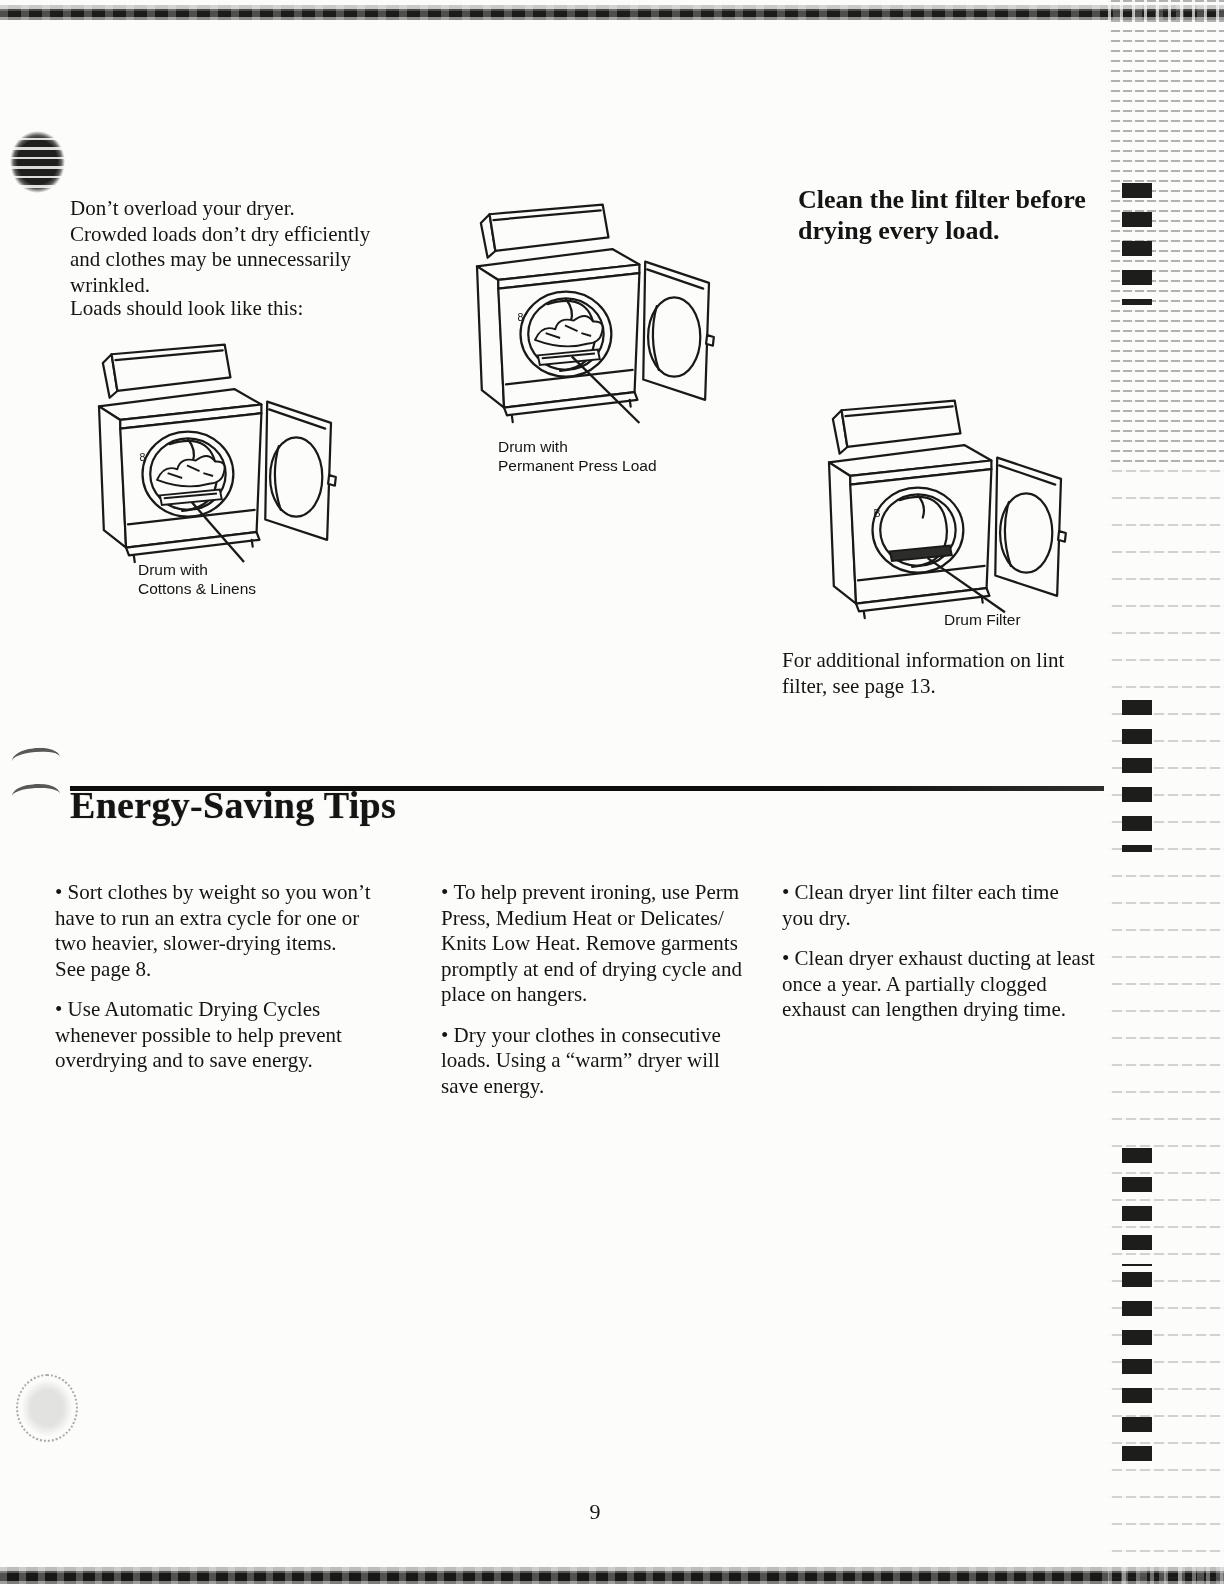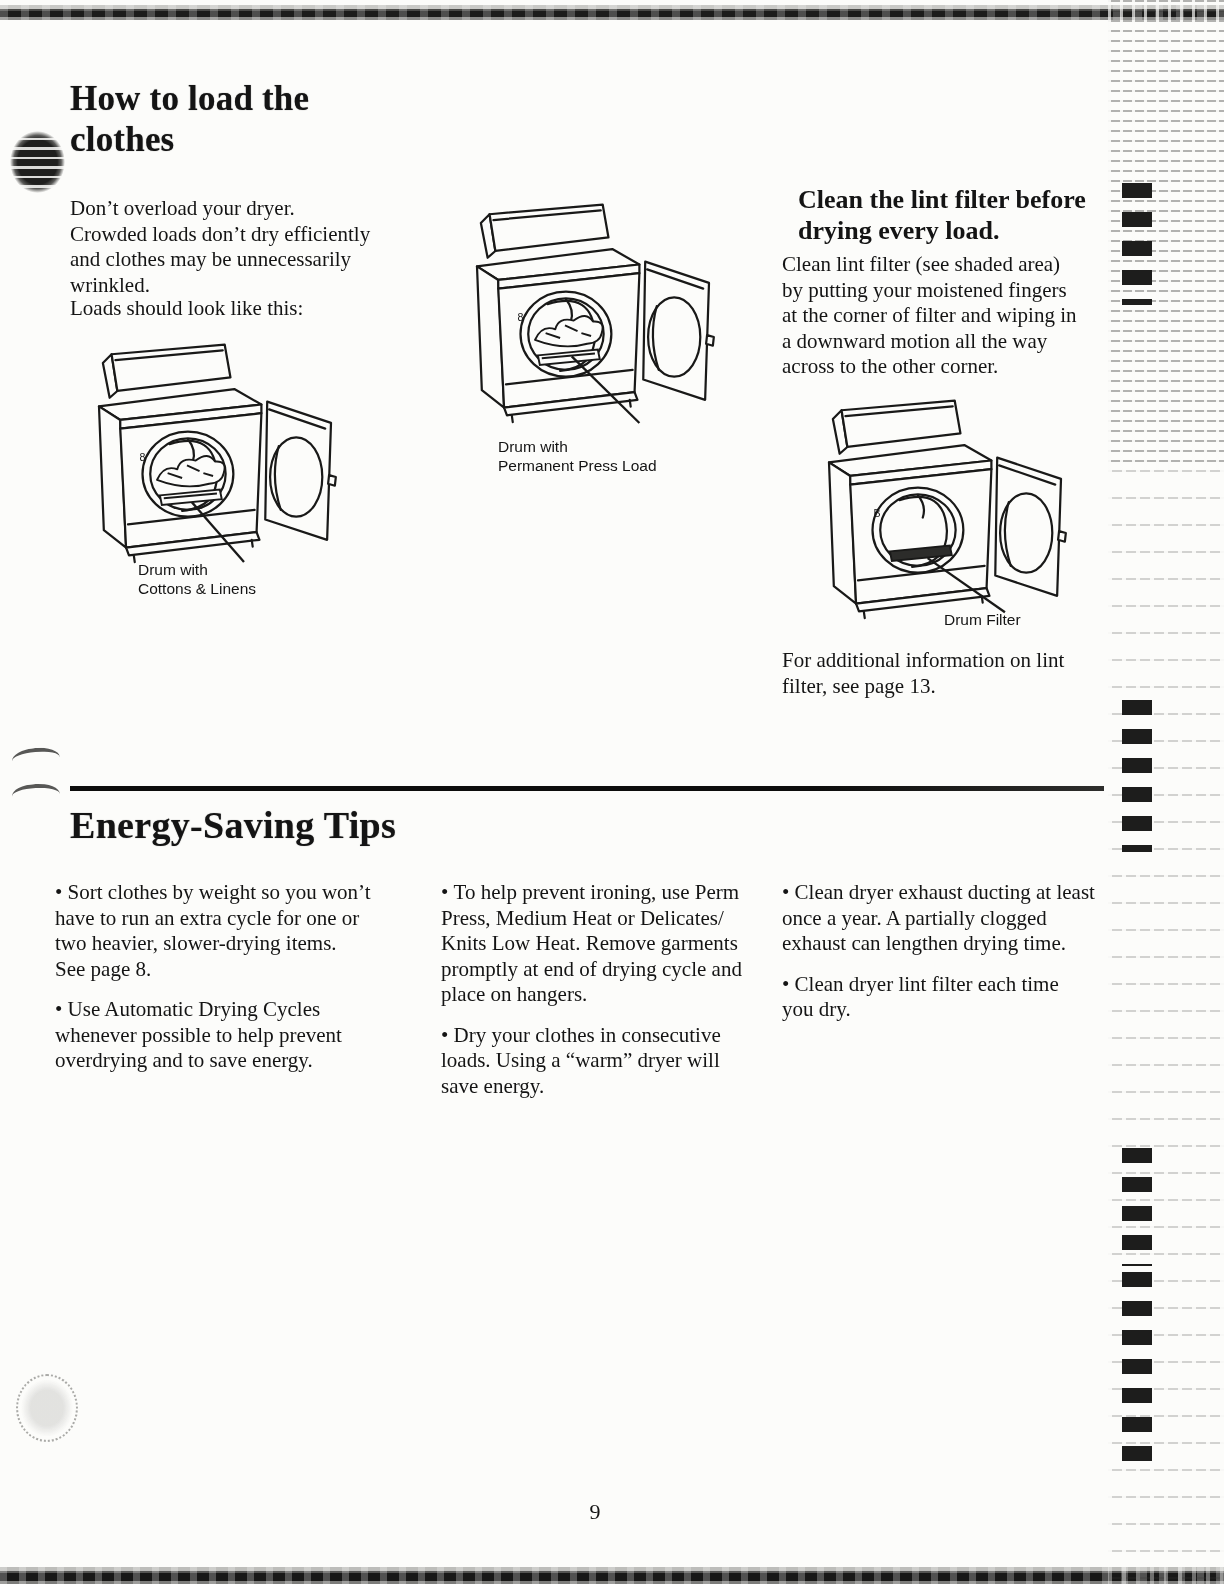--- a/index.html
+++ b/index.html
@@ -89,22 +89,20 @@
     <div class="strip-cluster cl-b"></div>
     <div class="strip-cluster cl-c"></div>
     <div class="strip-cluster cl-d"></div>
   </div>
 
   <div class="abs hole-dark"></div>
   <div class="abs hole-arc arc1"></div>
   <div class="abs hole-arc arc2"></div>
   <div class="abs hole-faint"></div>
 
-  <div class="abs h-main preline" style="left:70px;top:78px;width:420px;">How to load the
-clothes</div>
 
   <div class="abs serif-body" style="left:70px;top:296px;width:350px;">Loads should look like this:</div>
 
   <div class="abs serif-body preline" style="left:70px;top:196px;width:350px;">Don’t overload your dryer.
 Crowded loads don’t dry efficiently
 and clothes may be unnecessarily
 wrinkled.</div>
 
   <svg width="0" height="0" style="position:absolute">
     <defs>
@@ -159,40 +157,35 @@
     <use href="#dryer-filter-outline"></use>
     <path d="M128,170 L198,239" stroke="#191918" stroke-width="2.4" fill="none"></path>
     <text x="72" y="133">8</text>
   </svg>
   <div class="abs caption preline" style="left:498px;top:437px;width:260px;">Drum with
 Permanent Press Load</div>
 
   <div class="abs h-sub preline" style="left:782px;top:184px;width:330px;">Clean the lint filter before
 drying every load.</div>
 
-  <div class="abs serif-body preline" style="left:782px;top:252px;width:330px;">Clean lint filter (see shaded area)
-by putting your moistened fingers
-at the corner of filter and wiping in
-a downward motion all the way
-across to the other corner.</div>
 
   <svg class="dryer" style="left:800px;top:388px" width="290" height="232" viewBox="0 0 300 240">
     <use href="#dryer-body"></use>
     <use href="#dryer-filter-shaded"></use>
     <path d="M132,176 L212,232" stroke="#191918" stroke-width="2.4" fill="none"></path>
     <text x="76" y="133">B</text>
   </svg>
   <div class="abs caption" style="left:944px;top:610px;width:120px;text-align:left;">Drum Filter</div>
 
   <div class="abs serif-body preline" style="left:782px;top:648px;width:320px;">For additional information on lint
 filter, see page 13.</div>
 
   <div class="abs rule"></div>
 
-  <div class="abs h-energy" style="left:70px;top:804px;width:600px;">Energy-Saving Tips</div>
+  <div class="abs h-energy" style="left:70px;top:784px;width:600px;">Energy-Saving Tips</div>
 
   <div class="abs" style="left:55px;top:880px;width:335px;">
     <p class="tip">Sort clothes by weight so you won’t
 have to run an extra cycle for one or
 two heavier, slower-drying items.
 See page 8.</p>
     <p class="tip">Use Automatic Drying Cycles
 whenever possible to help prevent
 overdrying and to save energy.</p>
   </div>
@@ -202,22 +195,22 @@
 Press, Medium Heat or Delicates/
 Knits Low Heat. Remove garments
 promptly at end of drying cycle and
 place on hangers.</p>
     <p class="tip">Dry your clothes in consecutive
 loads. Using a “warm” dryer will
 save energy.</p>
   </div>
 
   <div class="abs" style="left:782px;top:880px;width:335px;">
+    <p class="tip">Clean dryer lint filter each time
+you dry.</p>
     <p class="tip">Clean dryer exhaust ducting at least
 once a year. A partially clogged
 exhaust can lengthen drying time.</p>
-    <p class="tip">Clean dryer lint filter each time
-you dry.</p>
   </div>
 
   <div class="abs pagenum">9</div>
 
 </div>
 
 </body></html>

